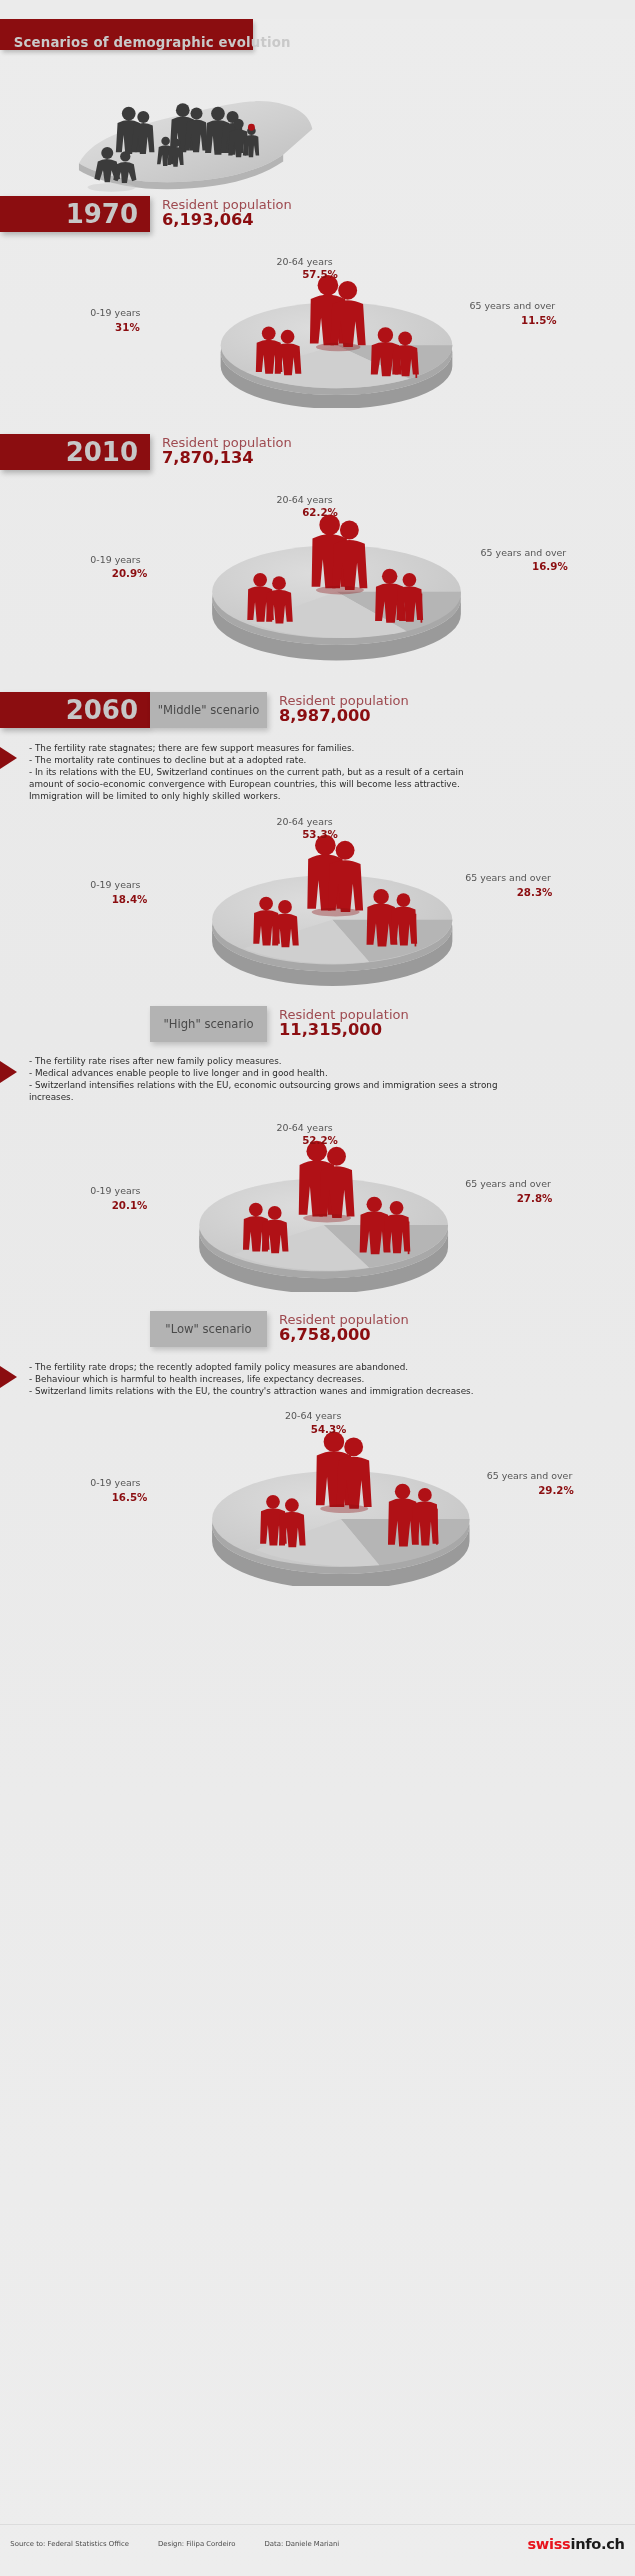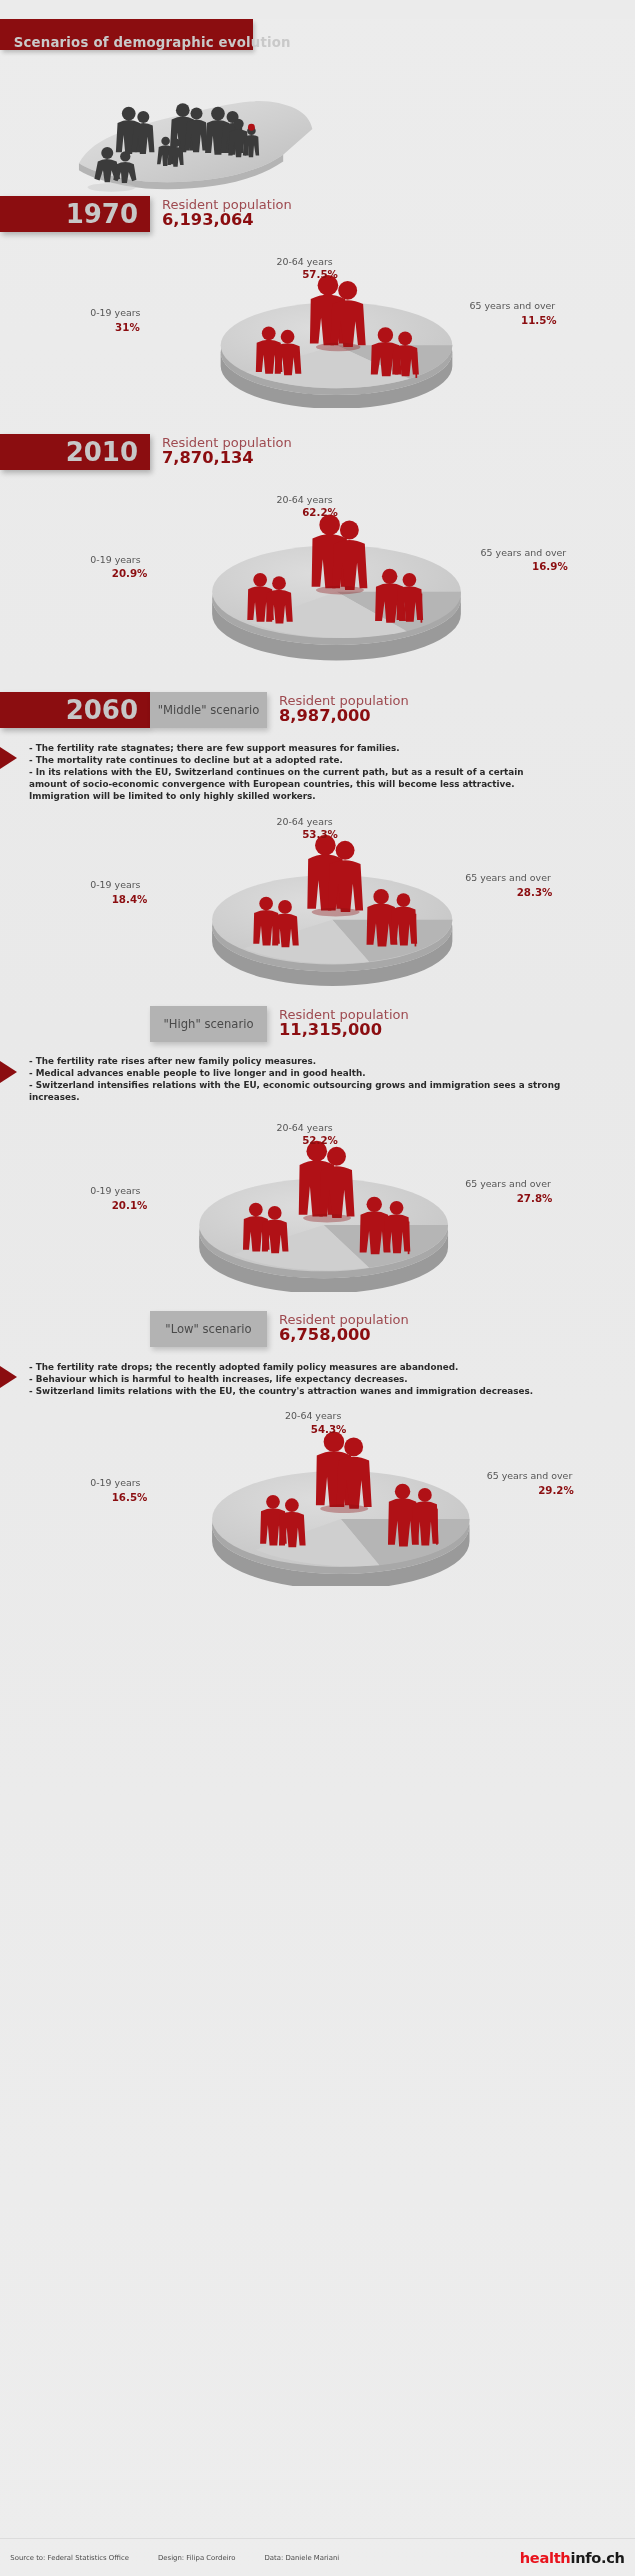--- a/index.html
+++ b/index.html
@@ -92,33 +92,32 @@
     width: 0; height: 0;
     border-top: 11px solid transparent;
     border-bottom: 11px solid transparent;
     border-left: 17px solid #8b0d10;
   }
   .desc-line {
     color: #2b2b2b;
     font-size: 8.8px;
     line-height: 12px;
     white-space: nowrap;
-    font-weight: bold;
   }
 
   
   .chart-block { position: relative; padding-left: 19px; }
   .chart-block svg { display: block; }
   .lbl { font-size: 11px; fill: #555; }
   .lbl-pct { font-size: 12px; font-weight: bold; fill: #8b0d10; }
 
   
   .footer {
     position: absolute;
-    left: 0; bottom: 0;
+    left: 0; bottom: 14px;
     width: 635px;
     height: 38px;
     display: flex;
     align-items: center;
     padding: 0 10.3px;
     border-top: 0.9px solid #dcdcdc;
   }
   .credit { font-size: 6.9px; color: #4a4a4a; margin-right: 29px; white-space: nowrap; }
   .brand { margin-left: auto; font-size: 14.6px; font-weight: bold; letter-spacing: -0.3px; }
   .brand .b-red { color: #e8131d; }
@@ -469,18 +468,18 @@
         <text class="lbl-pct" x="605" y="113">29.2%</text>
       </svg>
     </div>
   </div>
 
   <div class="footer">
     <span class="credit">Source to: Federal Statistics Office</span>
     <span class="credit">Design: Filipa Cordeiro</span>
     <span class="credit">Data: Daniele Mariani</span>
     <span class="brand">
-      <span class="b-red">health</span><span class="b-dark">info.ch</span>
+      <span class="b-red">swiss</span><span class="b-dark">info.ch</span>
     </span>
   </div>
 
 </div>
 
 
 </body></html>

